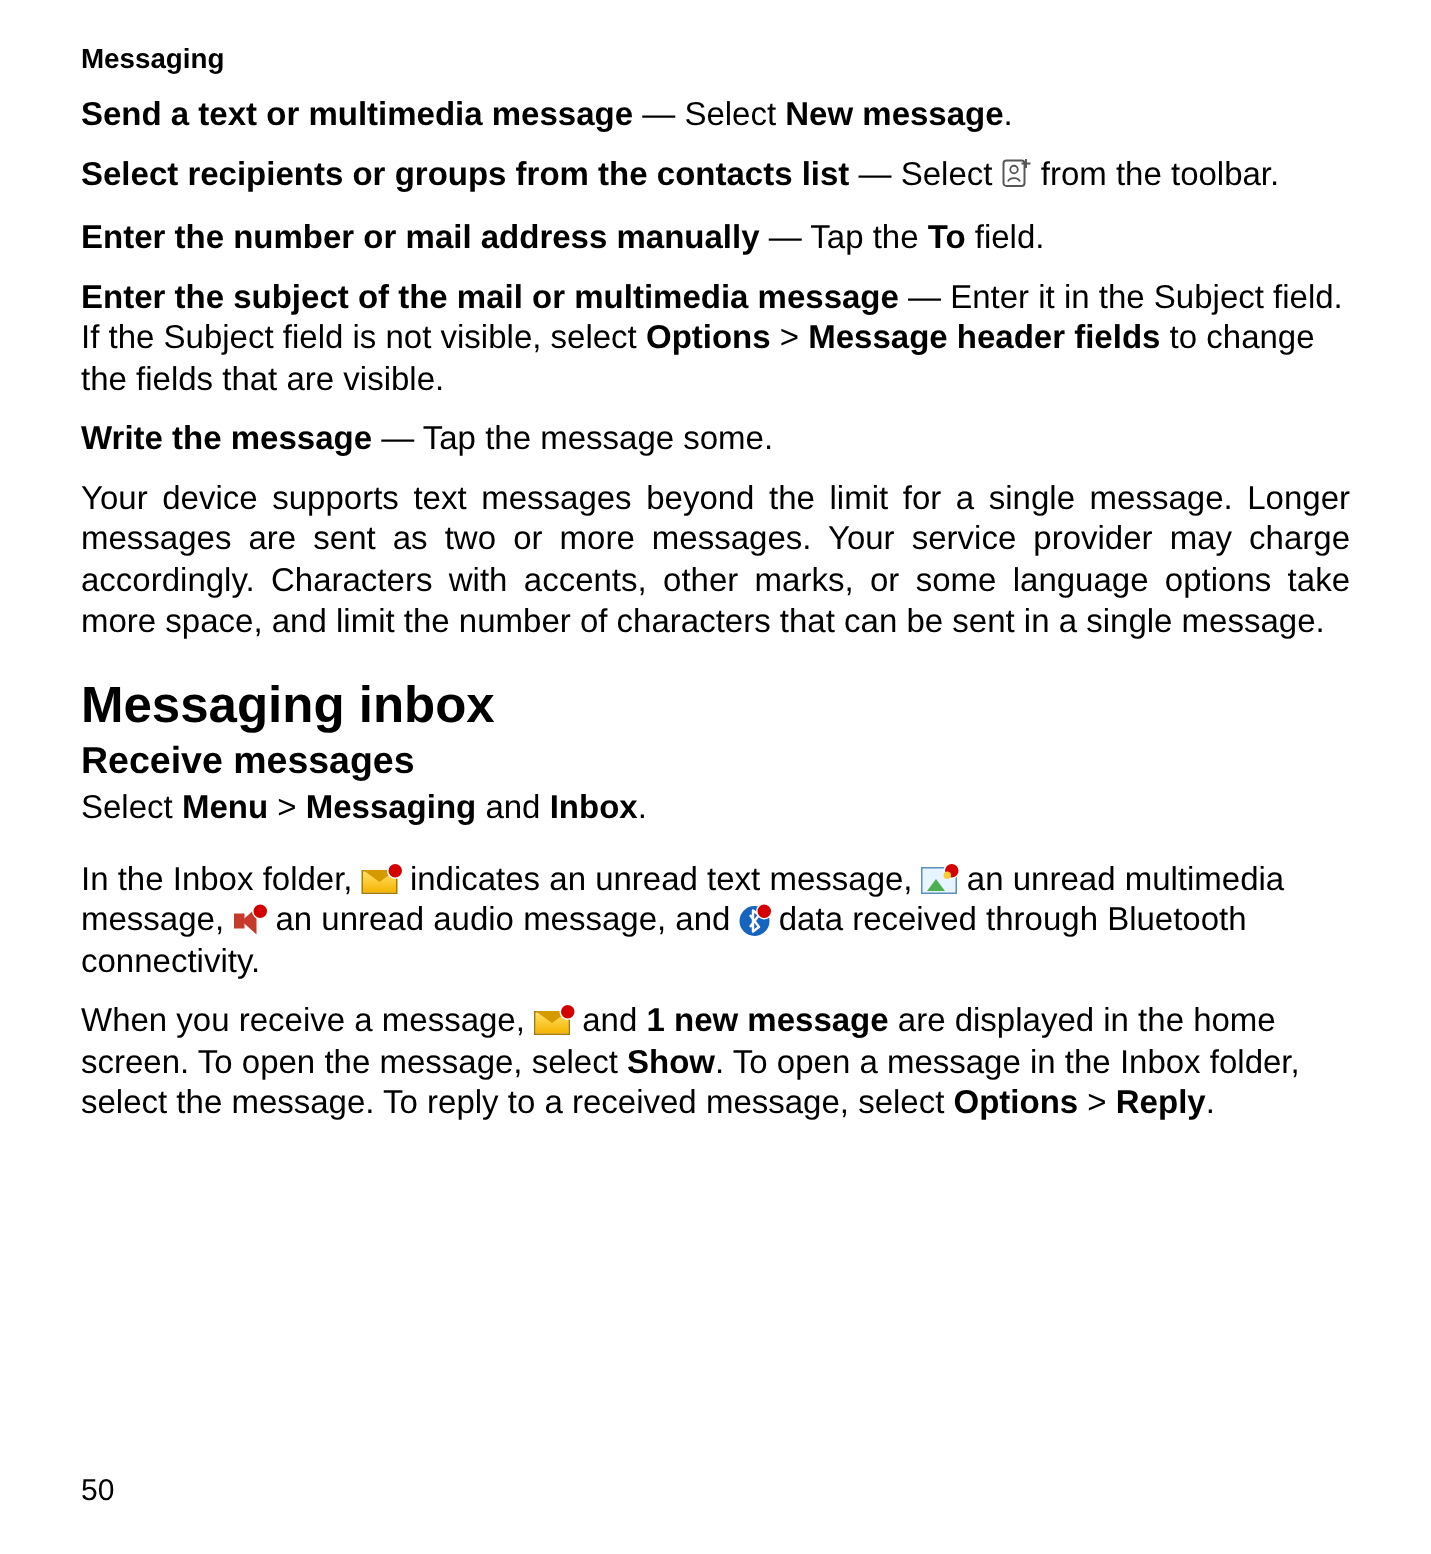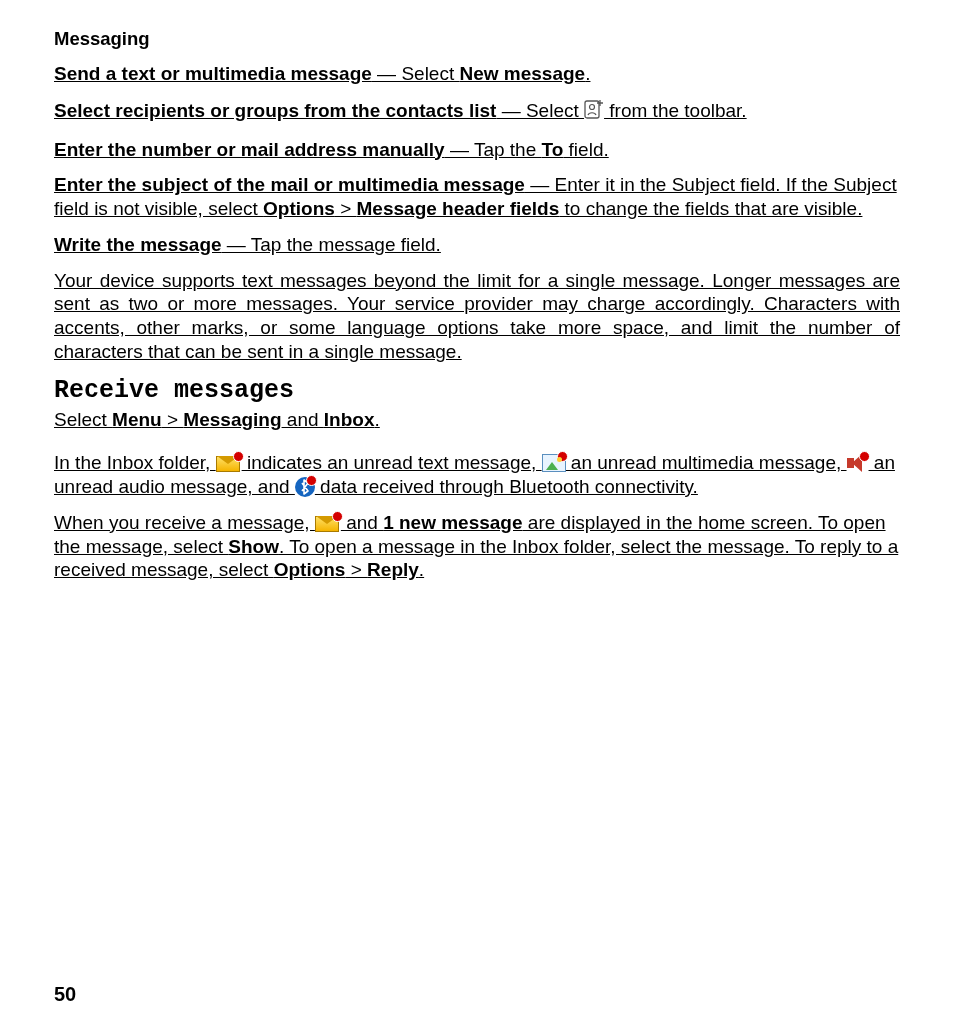--- a/index.html
+++ b/index.html
@@ -19,38 +19,36 @@
     height: 1036px;
     padding: 28px 54px 0 54px;
   }
   .running-head {
     font-size: 18.5px;
     font-weight: 700;
     margin-bottom: 12px;
   }
   p {
     margin: 0 0 12px 0;
-    font-size: 19px;
+    font-size: 22px;
     line-height: 1.25;
     font-weight: 400;
-    text-decoration: underline;
   }
   .b { font-weight: 700; }
   h1 {
     font-size: 34px;
     font-weight: 700;
     margin: 22px 0 0 0;
     line-height: 1.2;
   }
   h2 {
     font-size: 25px;
     font-weight: 700;
     margin: 2px 0 2px 0;
     line-height: 1.2;
-    font-family: Liberation Mono, monospace;
   }
   .icon {
     display: inline-block;
     vertical-align: -3px;
   }
   
   .contacts-icon svg { width: 20px; height: 22px; }
   
   .attach-icon svg { width: 18px; height: 22px; }
   
@@ -156,21 +154,21 @@
   }
   .bt-icon svg{position:absolute;left:3px;top:2px;}
   
   .footer {
     position: absolute;
     left: 54px; right: 54px;
     bottom: 30px;
     display: flex;
     justify-content: space-between;
     font-size: 20px;
-    font-weight: 700;
+    font-weight: 400;
   }
 </style>
 </head>
 <body>
 
 <div class="page">
 
   <div class="running-head">Messaging</div>
 
   <p>
@@ -189,27 +187,28 @@
 
   <p>
     <span class="b">Enter the number or mail address manually</span><span> —  Tap the </span><span class="b">To</span><span> field.</span>
   </p>
 
   <p>
     <span class="b">Enter the subject of the mail or multimedia message</span><span> —  Enter it in the Subject field. If the Subject field is not visible, select </span><span class="b">Options</span><span>  &gt;  </span><span class="b">Message header fields</span><span> to change the fields that are visible.</span>
   </p>
 
   <p>
-    <span class="b">Write the message</span><span> —  Tap the message field.</span>
+    <span class="b">Write the message</span><span> —  Tap the message some.</span>
   </p>
 
 
 
   <p style="text-align:justify;">Your device supports text messages beyond the limit for a single message. Longer messages are sent as two or more messages. Your service provider may charge accordingly. Characters with accents, other marks, or some language options take more space, and limit the number of characters that can be sent in a single message.</p>
 
+  <h1>Messaging inbox</h1>
   <h2>Receive messages</h2>
 
   <p style="margin-bottom:20px;">
     <span>Select </span><span class="b">Menu</span><span>  &gt;  </span><span class="b">Messaging</span><span> and </span><span class="b">Inbox</span><span>.</span>
   </p>
 
   <p>
     <span>In the Inbox folder, </span><span class="env-yellow"><span class="body"></span><span class="flap"></span><span class="red-dot"></span></span><span> indicates an unread text message, </span><span class="pic-icon"><span class="red-dot" style="right:-3px;top:-4px;"></span></span><span> an unread multimedia message, </span><span class="spk-icon"><span class="box"></span><span class="cone"></span><span class="red-dot" style="right:-1px;top:-3px;"></span></span><span> an unread audio message, and </span><span class="bt-icon"><svg width="14" height="16" viewBox="0 0 14 16">
           <path d="M4 4l6 8-4 3V1l4 3-6 8" fill="none" stroke="#fff" stroke-width="1.6" stroke-linejoin="round"></path>
         </svg><span class="red-dot" style="right:-2px;top:-2px;"></span></span><span> data received through Bluetooth connectivity.</span>

